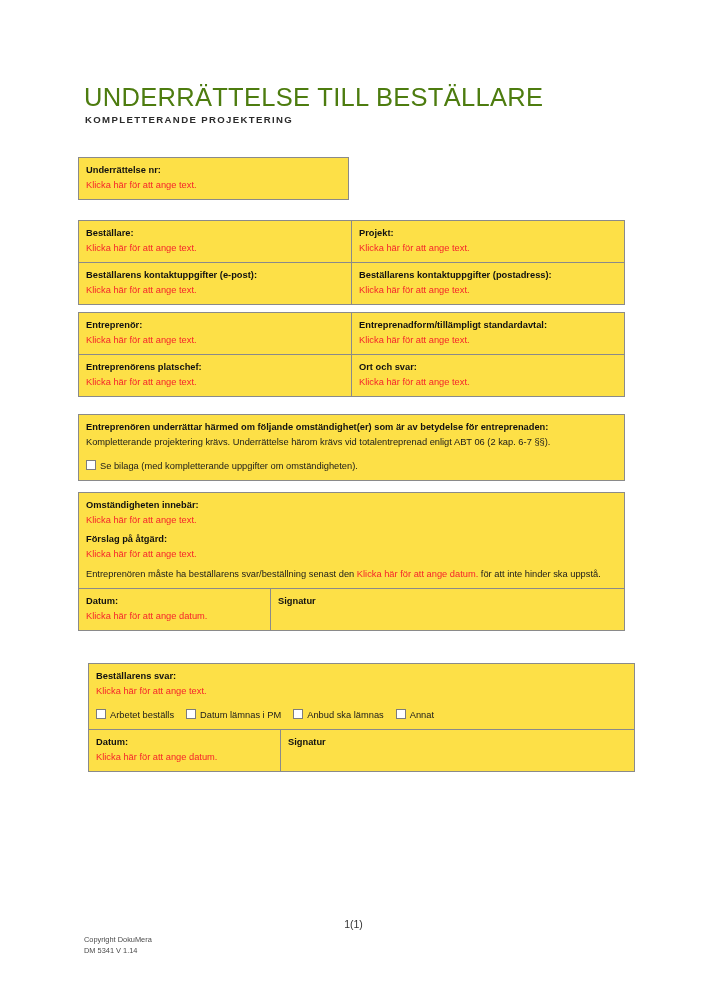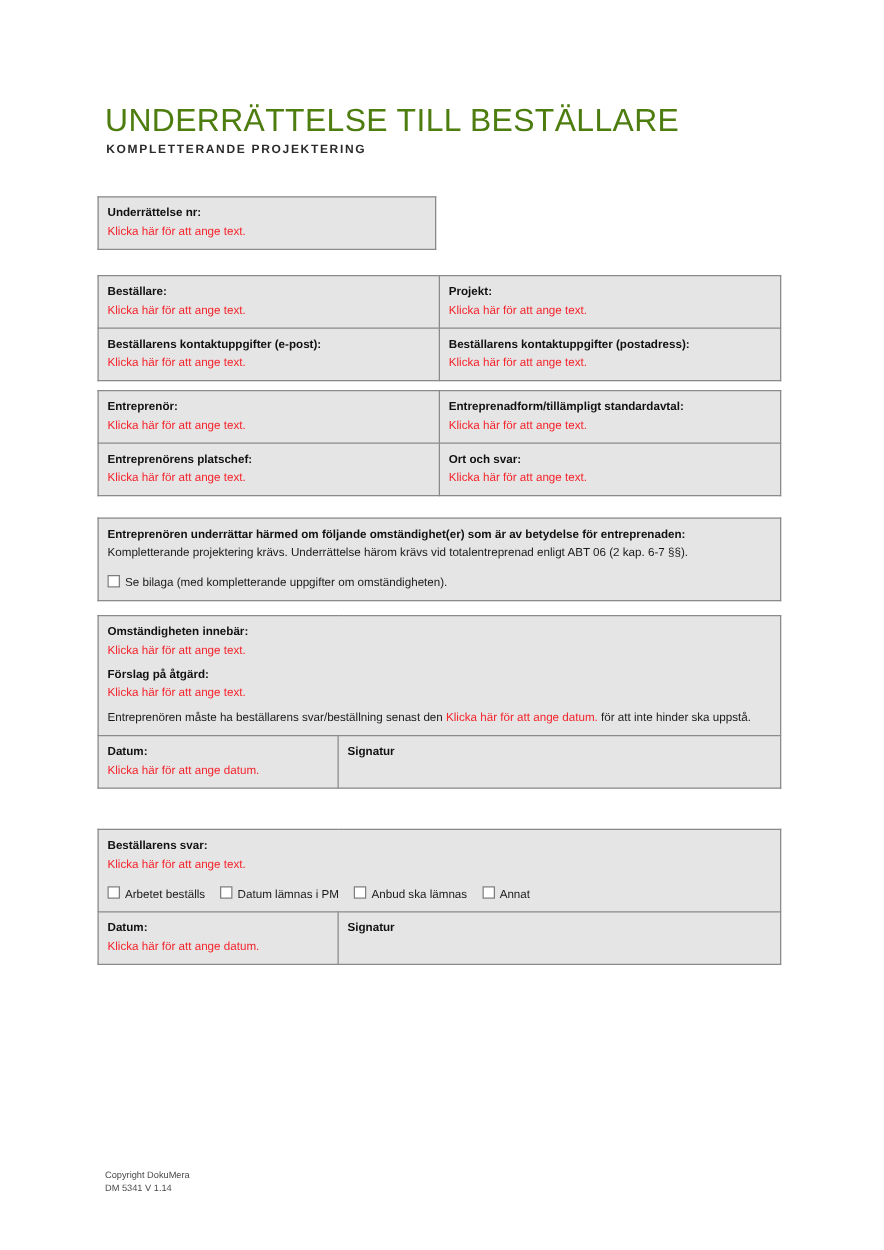--- a/index.html
+++ b/index.html
@@ -45,21 +45,21 @@
     letter-spacing: 1.35px;
     color: #2b2b2b;
     white-space: nowrap;
   }
 
   
   .tbl {
     position: absolute;
     border-collapse: collapse;
     table-layout: fixed;
-    background: #e5e5e5;
+    background: #fde047;
     padding-left: 36px;
   }
   .tbl td {
     border: 1px solid #8a8a8a;
     vertical-align: top;
     padding: 5px 7px 6px 7px;
     font-size: 9.3px;
     line-height: 1.62;
   }
   .lbl {
@@ -106,21 +106,21 @@
     display: block;
     height: 5px;
   }
 
   
   #block-nr      { left: 78px; top: 157px; width: 270px; }
   #block-parties { left: 78px; top: 220px; width: 546px; }
   #block-contract{ left: 78px; top: 312px; width: 546px; }
   #block-notice  { left: 78px; top: 414px; width: 546px; }
   #block-circ    { left: 78px; top: 492px; width: 546px; }
-  #block-answer  { left: 78px; top: 663px; width: 546px; }
+  #block-answer  { left: 88px; top: 663px; width: 546px; }
 
   
   .page-number {
     position: absolute;
     left: 0;
     top: 918px;
     width: 707px;
     text-align: center;
     font-size: 10.5px;
     color: #333;
@@ -280,18 +280,19 @@
           <span class="lbl">Datum:</span>
           <span class="ph">Klicka här för att ange datum.</span>
         </td>
         <td>
           <span class="lbl">Signatur</span>
         </td>
       </tr>
     </tbody>
   </table>
 
+  <div class="page-number">1(1)</div>
   <div class="footer-note">
     <span>Copyright DokuMera</span>
     <span>DM 5341 V 1.14</span>
   </div>
 
 </div>
 
 </body></html>

